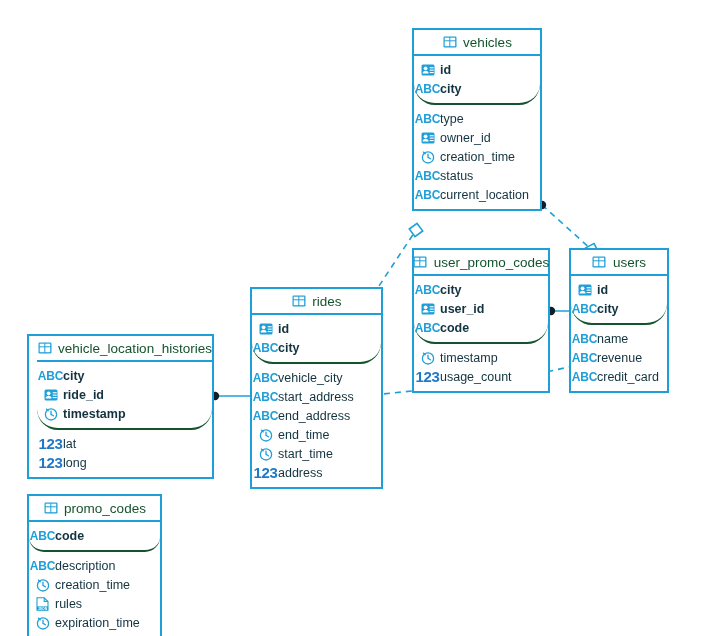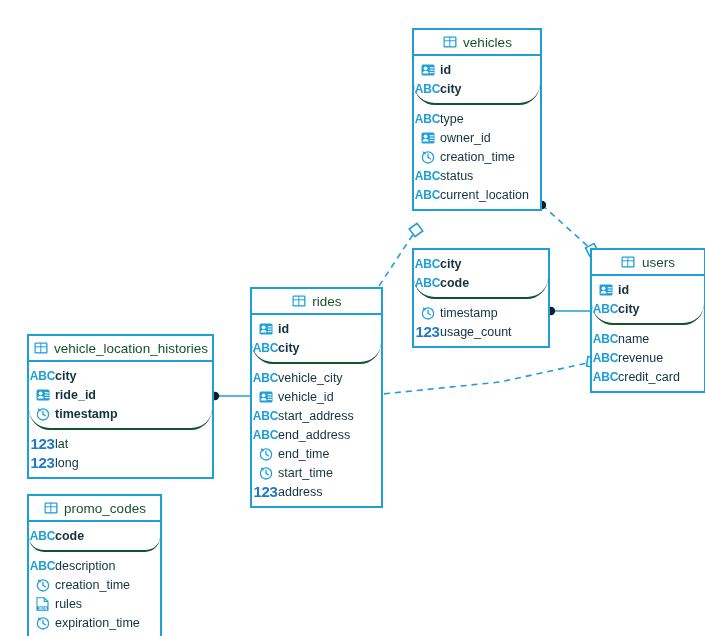--- a/index.html
+++ b/index.html
@@ -176,24 +176,49 @@
             <span class="ic ic-abc">ABC</span>
             <span class="field-label">status</span>
           </div>
           <div class="field">
             <span class="ic ic-abc">ABC</span>
             <span class="field-label">current_location</span>
           </div>
         </div>
       </div>
       <div class="entity" style="left: 412px; top: 248px; width: 138px;">
+        <div class="entity-header">
+          <span class="ic">
+            <svg width="14" height="12" viewBox="0 0 14 12">
+              <rect x="0.5" y="0.5" width="13" height="11" rx="1.2" fill="#1f9fd8"></rect>
+              <rect x="1.7" y="1.7" width="4.6" height="2.6" fill="#ffffff"></rect>
+              <rect x="7.3" y="1.7" width="4.9" height="2.6" fill="#ffffff"></rect>
+              <rect x="1.7" y="5.3" width="4.6" height="4.9" fill="#ffffff"></rect>
+              <rect x="7.3" y="5.3" width="4.9" height="4.9" fill="#ffffff"></rect>
+            </svg>
+          </span>
+          <span class="entity-title">user_promo_codes</span>
+        </div>
         <div class="section keys">
           <div class="field pk">
             <span class="ic ic-abc">ABC</span>
             <span class="field-label">city</span>
+          </div>
+          <div class="field pk">
+            <span class="ic">
+              <svg width="14" height="12" viewBox="0 0 14 12">
+                <rect x="0.5" y="0.5" width="13" height="11" rx="1.5" fill="#1f9fd8"></rect>
+                <circle cx="4.6" cy="4.3" r="1.9" fill="#ffffff"></circle>
+                <path d="M1.6 9.6c0-1.9 1.4-2.8 3-2.8s3 .9 3 2.8z" fill="#ffffff"></path>
+                <rect x="8.7" y="3.2" width="4" height="1.1" fill="#ffffff"></rect>
+                <rect x="8.7" y="5.6" width="4" height="1.1" fill="#ffffff"></rect>
+                <rect x="8.7" y="8.0" width="4" height="1.1" fill="#ffffff"></rect>
+              </svg>
+            </span>
+            <span class="field-label">user_id</span>
           </div>
           <div class="field pk">
             <span class="ic ic-abc">ABC</span>
             <span class="field-label">code</span>
           </div>
         </div>
         <div class="section">
           <div class="field">
             <span class="ic">
               <svg width="14" height="14" viewBox="0 0 14 14">
@@ -203,21 +228,21 @@
               </svg>
             </span>
             <span class="field-label">timestamp</span>
           </div>
           <div class="field">
             <span class="ic ic-123">123</span>
             <span class="field-label">usage_count</span>
           </div>
         </div>
       </div>
-      <div class="entity" style="left: 590px; top: 248px; width: 116px; text-align: center;">
+      <div class="entity" style="left: 569px; top: 248px; width: 100px; text-align: center;">
         <div class="entity-header">
           <span class="ic">
             <svg width="14" height="12" viewBox="0 0 14 12">
               <rect x="0.5" y="0.5" width="13" height="11" rx="1.2" fill="#1f9fd8"></rect>
               <rect x="1.7" y="1.7" width="4.6" height="2.6" fill="#ffffff"></rect>
               <rect x="7.3" y="1.7" width="4.9" height="2.6" fill="#ffffff"></rect>
               <rect x="1.7" y="5.3" width="4.6" height="4.9" fill="#ffffff"></rect>
               <rect x="7.3" y="5.3" width="4.9" height="4.9" fill="#ffffff"></rect>
             </svg>
           </span>
@@ -286,33 +311,20 @@
           </div>
           <div class="field pk">
             <span class="ic ic-abc">ABC</span>
             <span class="field-label">city</span>
           </div>
         </div>
         <div class="section">
           <div class="field">
             <span class="ic ic-abc">ABC</span>
             <span class="field-label">vehicle_city</span>
-          </div>
-          <div class="field">
-            <span class="ic">
-              <svg width="14" height="12" viewBox="0 0 14 12">
-                <rect x="0.5" y="0.5" width="13" height="11" rx="1.5" fill="#1f9fd8"></rect>
-                <circle cx="4.6" cy="4.3" r="1.9" fill="#ffffff"></circle>
-                <path d="M1.6 9.6c0-1.9 1.4-2.8 3-2.8s3 .9 3 2.8z" fill="#ffffff"></path>
-                <rect x="8.7" y="3.2" width="4" height="1.1" fill="#ffffff"></rect>
-                <rect x="8.7" y="5.6" width="4" height="1.1" fill="#ffffff"></rect>
-                <rect x="8.7" y="8.0" width="4" height="1.1" fill="#ffffff"></rect>
-              </svg>
-            </span>
-            <span class="field-label">vehicle_id</span>
           </div>
           <div class="field">
             <span class="ic ic-abc">ABC</span>
             <span class="field-label">start_address</span>
           </div>
           <div class="field">
             <span class="ic ic-abc">ABC</span>
             <span class="field-label">end_address</span>
           </div>
           <div class="field">
@@ -334,21 +346,21 @@
               </svg>
             </span>
             <span class="field-label">start_time</span>
           </div>
           <div class="field">
             <span class="ic ic-123">123</span>
             <span class="field-label">address</span>
           </div>
         </div>
       </div>
-      <div class="entity" style="left: 27px; top: 334px; width: 187px;">
+      <div class="entity" style="left: 27px; top: 334px; width: 187px; padding-left: 8px;">
         <div class="entity-header">
           <span class="ic">
             <svg width="14" height="12" viewBox="0 0 14 12">
               <rect x="0.5" y="0.5" width="13" height="11" rx="1.2" fill="#1f9fd8"></rect>
               <rect x="1.7" y="1.7" width="4.6" height="2.6" fill="#ffffff"></rect>
               <rect x="7.3" y="1.7" width="4.9" height="2.6" fill="#ffffff"></rect>
               <rect x="1.7" y="5.3" width="4.6" height="4.9" fill="#ffffff"></rect>
               <rect x="7.3" y="5.3" width="4.9" height="4.9" fill="#ffffff"></rect>
             </svg>
           </span>

